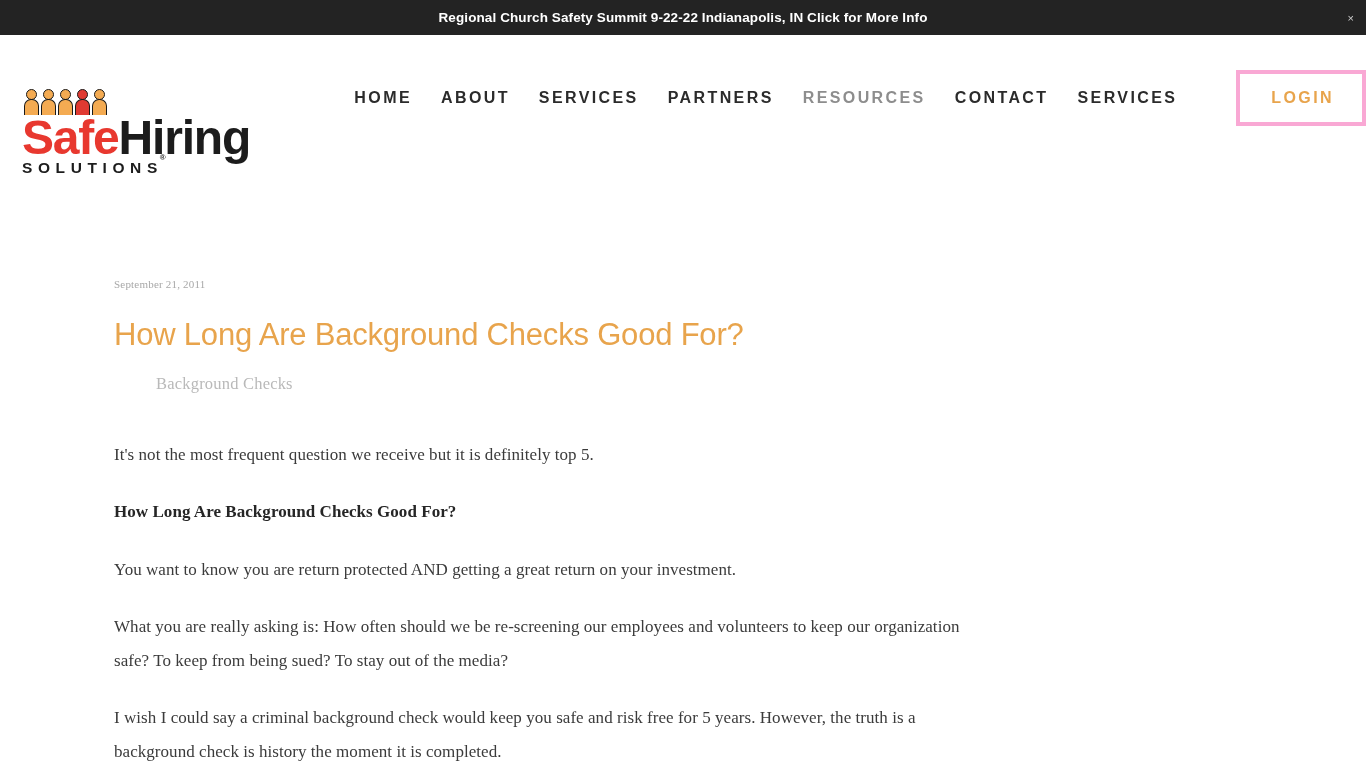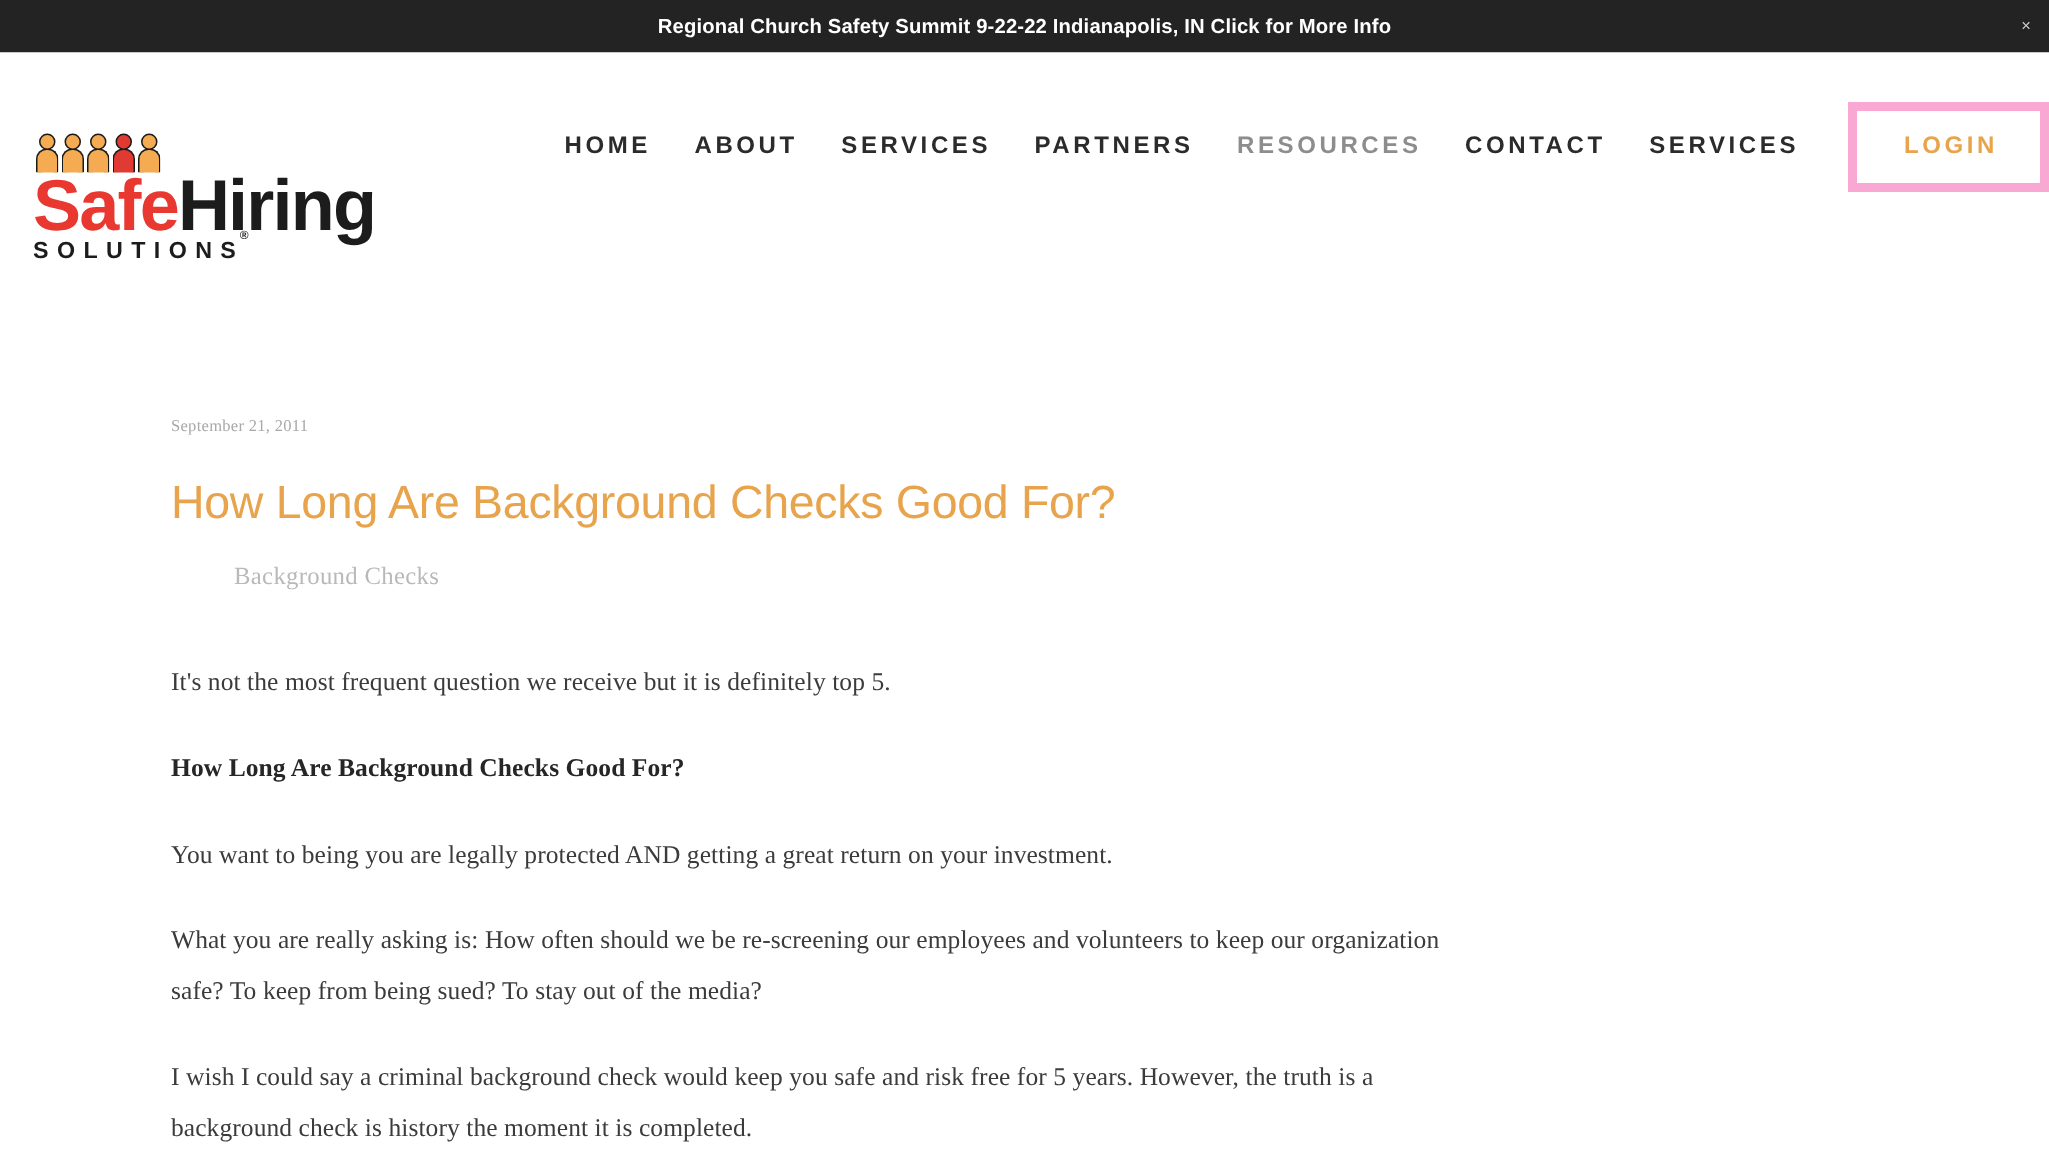--- a/index.html
+++ b/index.html
@@ -133,26 +133,26 @@
     cursor: pointer;
     white-space: nowrap;
   }
   .nav-link.muted { color: #8d8d8d; }
   .login-btn {
     font-family: "Liberation Sans Narrow", "Liberation Sans", sans-serif;
     font-size: 16px;
     font-weight: bold;
     letter-spacing: 2.4px;
     color: #e8a44c;
-    border: 6px solid #f9a8d4;
+    border: 4px solid #f9a8d4;
     background: #ffffff;
     padding: 16px 28px 16px 31px;
     cursor: pointer;
     line-height: 1;
-    margin-left: 4px;
+    margin-left: 30px;
   }
 
   
   .page {
     display: flex;
     padding: 0;
     background: #ffffff;
   }
   .content-col {
     width: 945px;
@@ -253,21 +253,21 @@
 <div class="page">
 
   <main class="content-col">
     <div class="post-date">September 21, 2011</div>
     <h1 class="post-title">How Long Are Background Checks Good For?</h1>
     <div class="post-cat">Background Checks</div>
 
     <div class="post-body">
       <p>It's not the most frequent question we receive but it is definitely top 5.</p>
       <p class="b">How Long Are Background Checks Good For?</p>
-      <p>You want to being you are legally protected AND getting a great return on your investment.</p>
+      <p>You want to know you are return protected AND getting a great return on your investment.</p>
       <p>What you are really asking is: How often should we be re-screening our employees and volunteers to keep our organization safe?  To keep from being sued?  To stay out of the media?</p>
       <p>I wish I could say a criminal background check would keep you safe and risk free for 5 years.  However, the truth is a background check is history the moment it is completed.</p>
 
     </div>
   </main>
 
   <aside class="sidebar">
     
   </aside>
 

